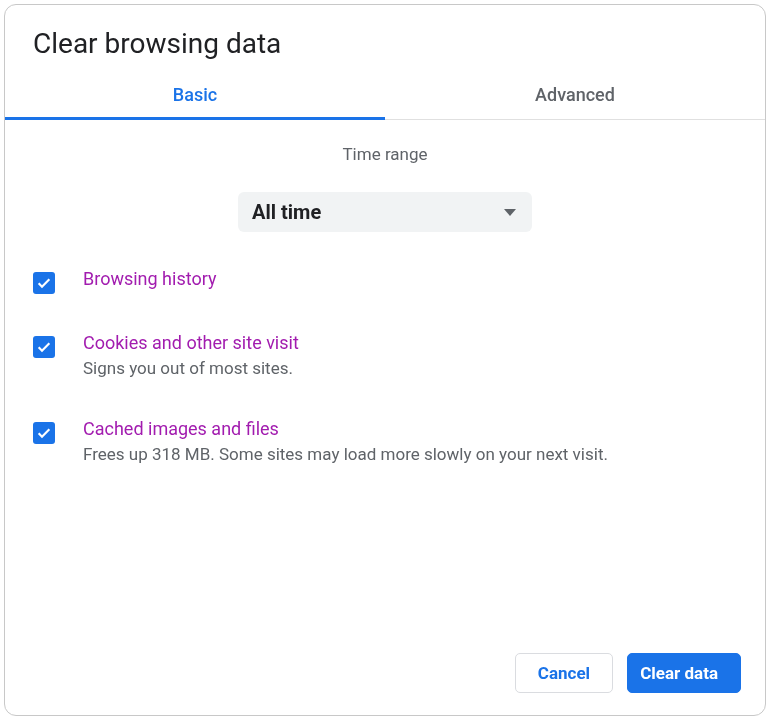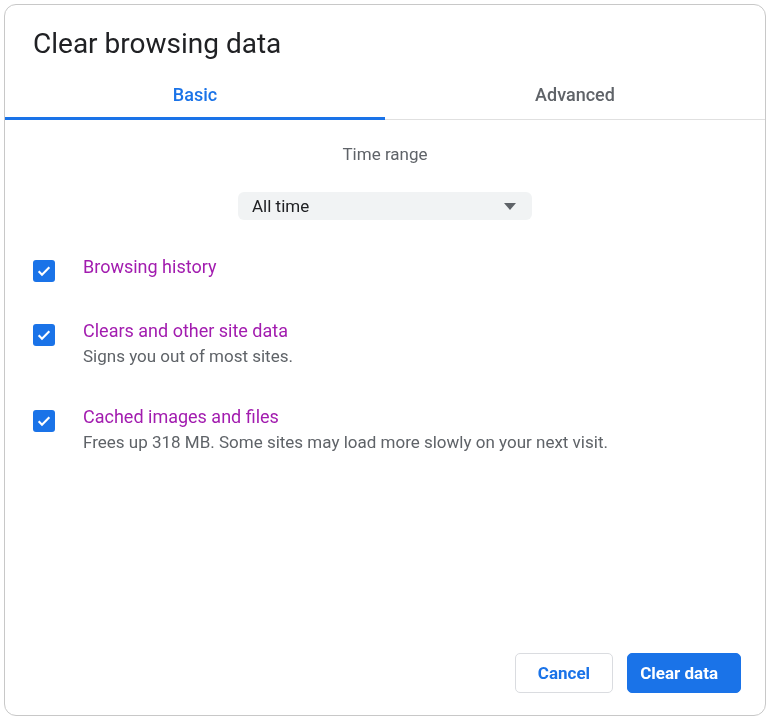--- a/index.html
+++ b/index.html
@@ -70,29 +70,30 @@
       margin-bottom: 36px;
       flex-direction: column;
     }
     .time-label {
       font-size: 17px;
       color: #5f6368;
     }
     .select {
       background: #f1f3f4;
       border-radius: 6px;
-      height: 28px;
+      height: 40px;
       width: 294px;
       display: flex;
       align-items: center;
       justify-content: space-between;
       padding: 0 16px 0 14px;
-      font-size: 17px;
+      font-size: 20px;
       color: #202124;
       cursor: pointer;
+      font-weight: bold;
     }
     .select .caret {
       width: 0;
       height: 0;
       border-left: 6px solid transparent;
       border-right: 6px solid transparent;
       border-top: 7px solid #5f6368;
     }
     .option-row {
       display: flex;
@@ -192,21 +193,21 @@
       </div>
     </div>
 
     <div class="option-row">
       <div class="checkbox">
         <svg viewBox="0 0 24 24">
             <path fill="none" stroke="#fff" stroke-width="3.2" d="M4 12.5l5 5L20 6.5"></path>
           </svg>
       </div>
       <div class="option-text">
-        <div class="opt-title">Clears and other site data</div>
+        <div class="opt-title">Cookies and other site visit</div>
         <div class="opt-desc">Signs you out of most sites.</div>
       </div>
     </div>
 
     <div class="option-row">
       <div class="checkbox">
         <svg viewBox="0 0 24 24">
             <path fill="none" stroke="#fff" stroke-width="3.2" d="M4 12.5l5 5L20 6.5"></path>
           </svg>
       </div>

